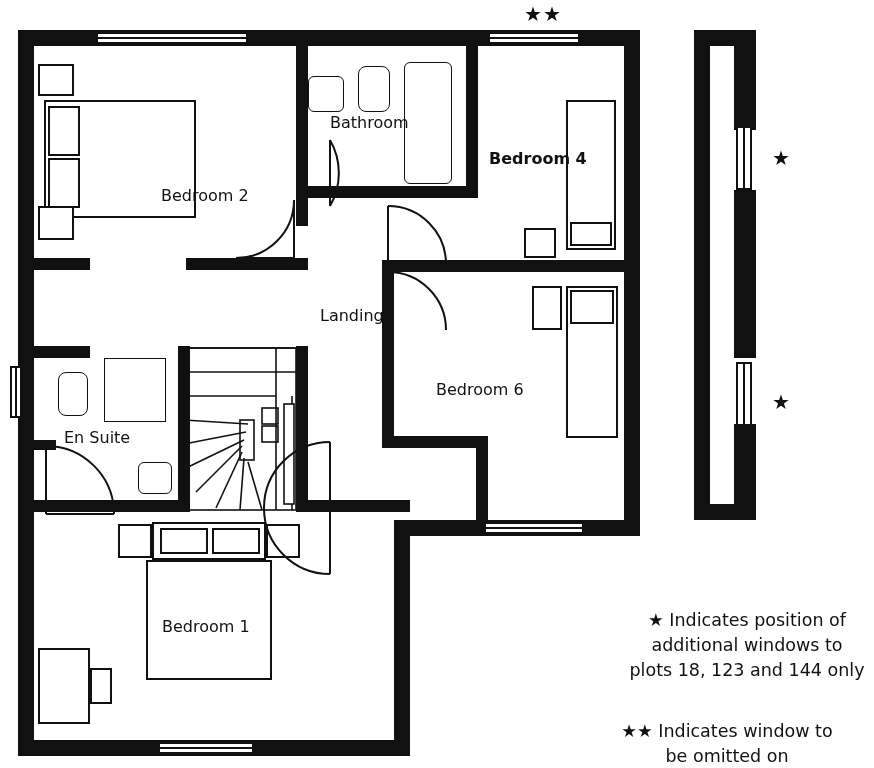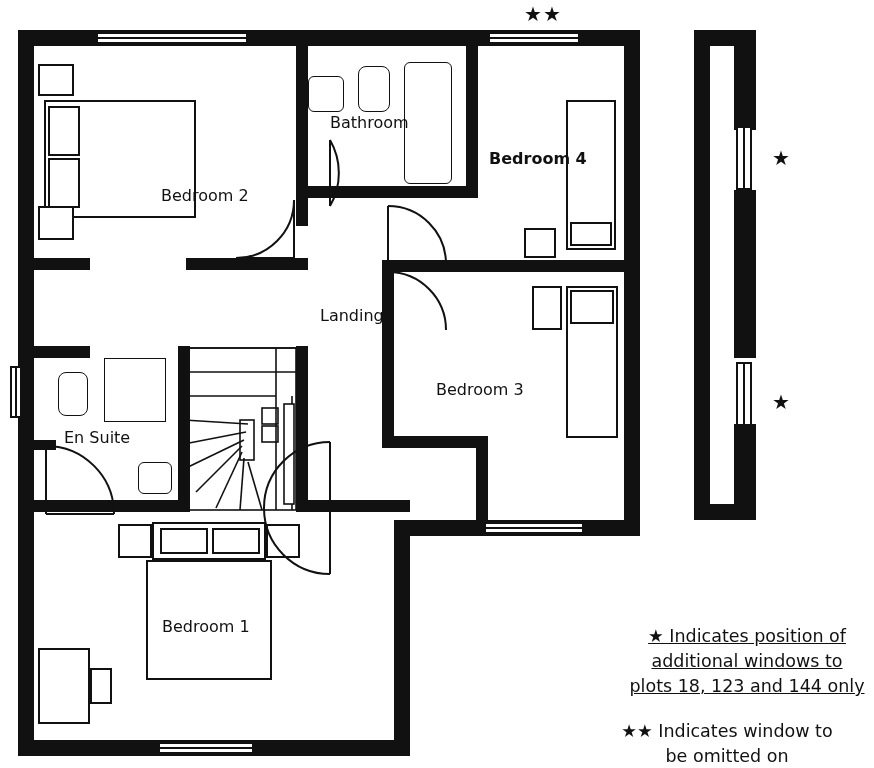--- a/index.html
+++ b/index.html
@@ -236,28 +236,28 @@
       <path d="M 46 446 A 68 68 0 0 1 114 514"></path>
       <line x1="46" y1="446" x2="46" y2="514"></line>
       <line x1="46" y1="514" x2="114" y2="514"></line>
     </g>
   </svg>
 
   <div class="room-label" style="left:330px; top:113px;">Bathroom</div>
   <div class="room-label" style="left:133px; top:186px;margin-left:28px;">Bedroom 2</div>
   <div class="room-label" style="left:489px; top:149px;font-weight:bold;">Bedroom 4</div>
   <div class="room-label" style="left:320px; top:306px;">Landing</div>
-  <div class="room-label" style="left:436px; top:380px;">Bedroom 3</div>
+  <div class="room-label" style="left:436px; top:380px;">Bedroom 6</div>
   <div class="room-label" style="left:64px; top:428px;">En Suite</div>
   <div class="room-label" style="left:162px; top:617px;text-align:center;">Bedroom 1</div>
 
   <div class="marker" style="left:524px; top:2px;">★★</div>
   <div class="marker" style="left:772px; top:146px;">★</div>
   <div class="marker" style="left:772px; top:390px;">★</div>
 
-  <div class="note" style="left:620px; top:624px; width:254px;text-decoration:underline;">★ Indicates position of
+  <div class="note" style="left:620px; top:608px; width:254px;">★ Indicates position of
 additional windows to
 plots 18, 123 and 144 only</div>
   <div class="note" style="left:600px; top:690px; width:254px;margin-top:29px;">★★ Indicates window to
 be omitted on
 plots 18, 123 and 144 only</div>
 
 </div>
 
 </body></html>

